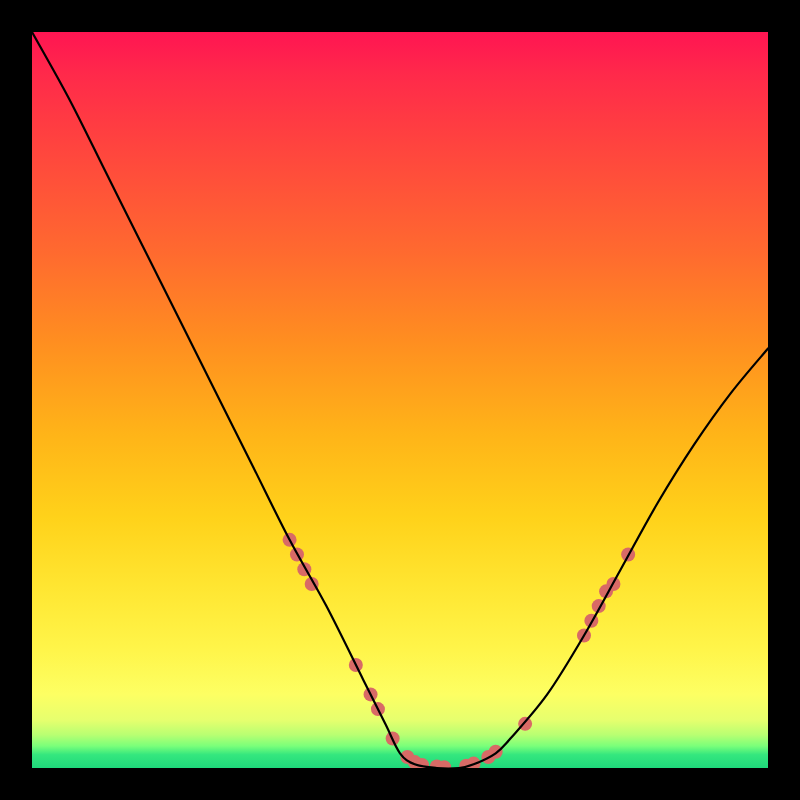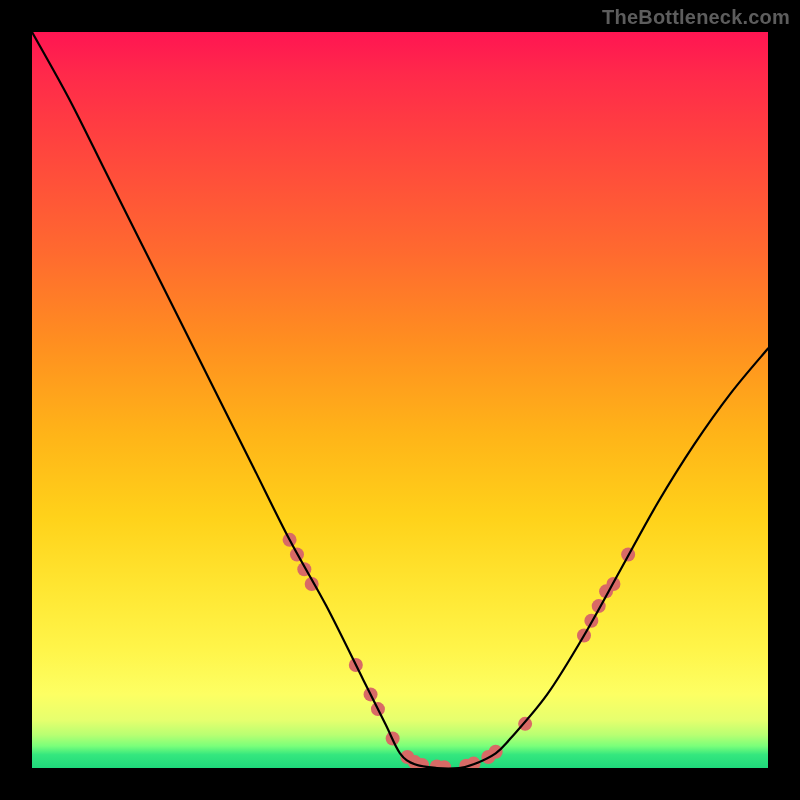--- a/index.html
+++ b/index.html
@@ -62,21 +62,20 @@
     top: 0;
     width: 736px;
     height: 736px;
     z-index: 2;
   }
 </style>
 </head>
 <body>
 
 <div class="frame">
-  <div class="watermark">TheBottleneck.com</div>
   <div class="plot">
     <svg class="curve" viewBox="0 0 736 736" preserveAspectRatio="none">
       <g id="markers-group">
           <circle cx="257.60" cy="507.84" r="7" fill="#d86a66"></circle>
           <circle cx="264.96" cy="522.56" r="7" fill="#d86a66"></circle>
           <circle cx="272.32" cy="537.28" r="7" fill="#d86a66"></circle>
           <circle cx="279.68" cy="552.00" r="7" fill="#d86a66"></circle>
           <circle cx="323.84" cy="632.96" r="7" fill="#d86a66"></circle>
           <circle cx="338.56" cy="662.40" r="7" fill="#d86a66"></circle>
           <circle cx="345.92" cy="677.12" r="7" fill="#d86a66"></circle>

